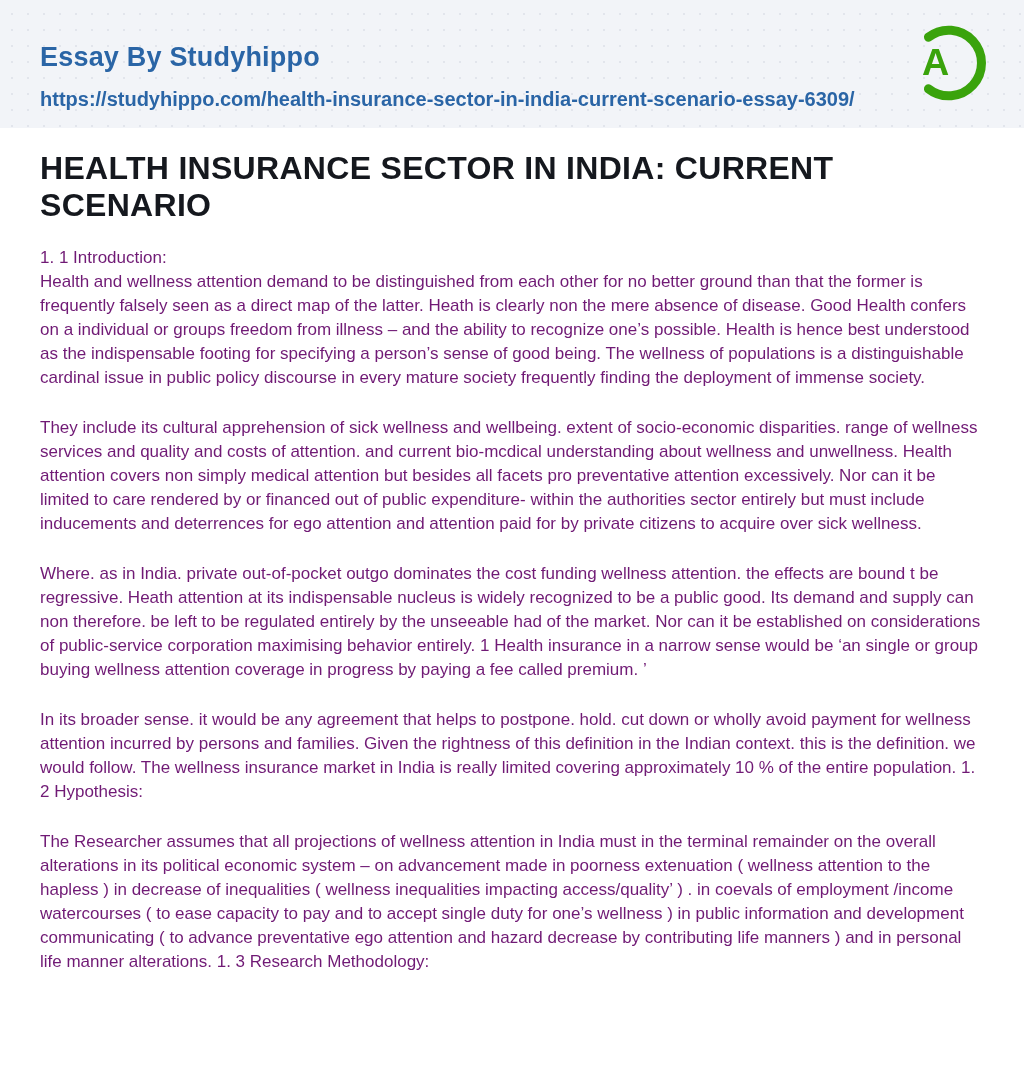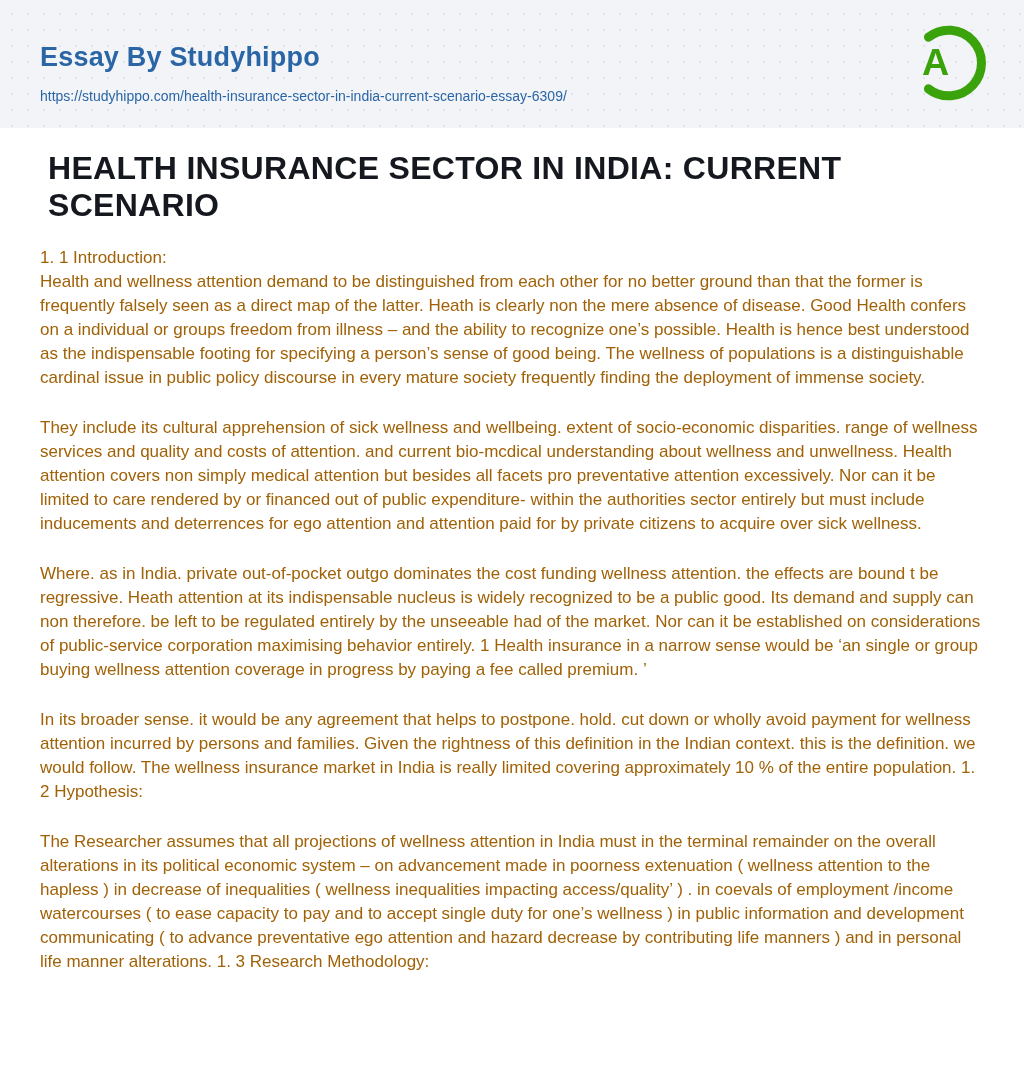--- a/index.html
+++ b/index.html
@@ -31,50 +31,50 @@
     font-size: 27px;
     font-weight: bold;
     color: #2a65a6;
     text-decoration: none;
     letter-spacing: 0.2px;
   }
   .site-url {
     position: absolute;
     left: 40px;
     top: 88px;
-    font-size: 14px;
-    font-weight: 400;
+    font-size: 20px;
+    font-weight: 700;
     color: #2a65a6;
     text-decoration: none;
   }
   .logo {
     position: absolute;
     top: 13px;
     right: 36px;
     width: 82px;
     height: 100px;
   }
   .content {
     padding: 22px 40px 0 40px;
   }
   .article-title {
-    margin: 0 0 22px 8px;
+    margin: 0 0 22px 0;
     max-width: 945px;
     font-size: 32px;
     line-height: 37px;
     font-weight: 700;
     letter-spacing: 0.3px;
     color: #15181e;
   }
   .article-body p {
     max-width: 945px;
     margin: 0 0 26px 0;
     font-size: 17px;
     line-height: 24px;
-    color: #a16207;
+    color: #701a75;
     white-space: pre-line;
   }
 </style>
 </head>
 <body>
 
 <div class="page">
 
   <div class="header">
     <a class="site-name" href="#">Essay By Studyhippo</a>

